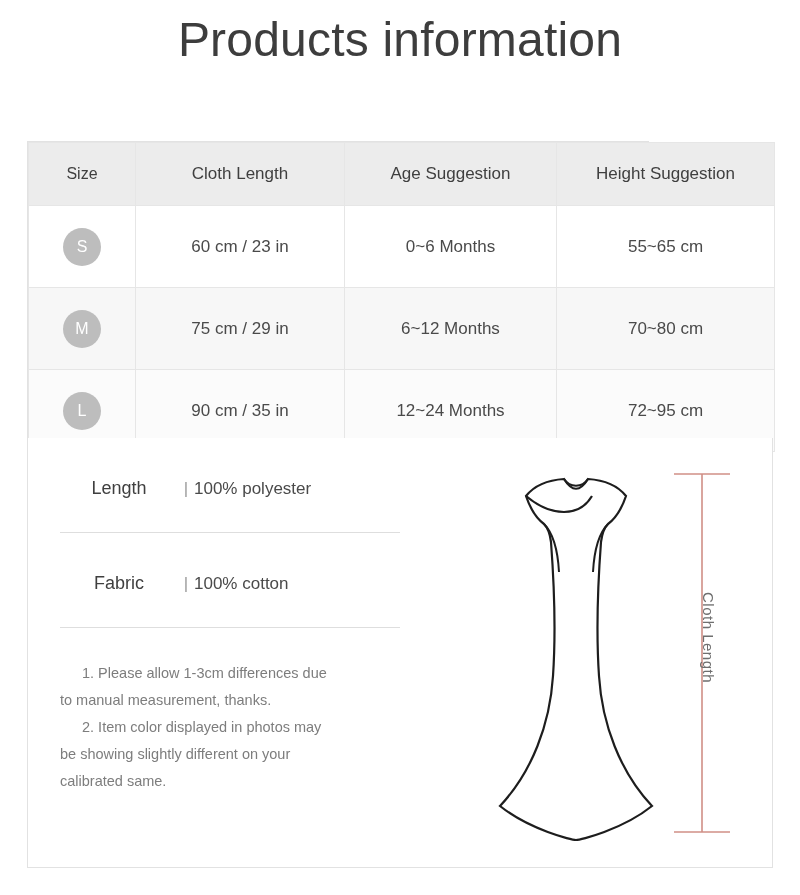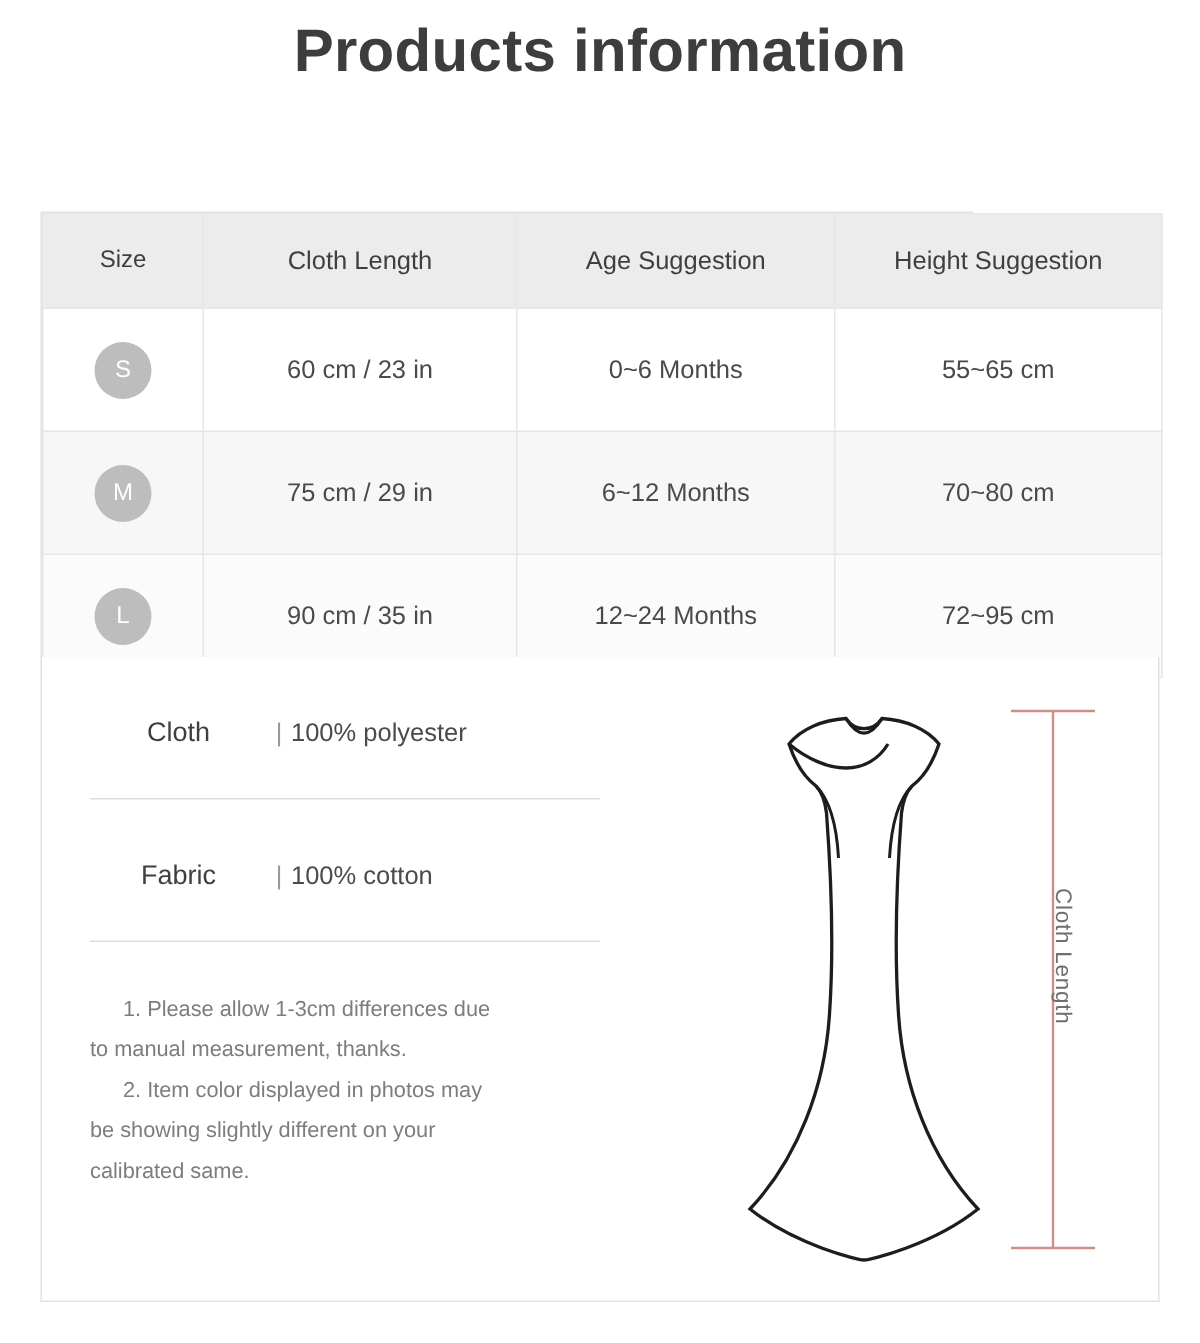--- a/index.html
+++ b/index.html
@@ -16,22 +16,22 @@
     overflow: hidden;
   }
   .page {
     width: 800px;
     height: 895px;
     position: relative;
     box-sizing: border-box;
   }
   .page-title {
     text-align: center;
-    font-size: 40px;
-    font-weight: bold;
+    font-size: 48px;
+    font-weight: normal;
     color: #3d3d3d;
     margin: 0;
     padding-top: 12px;
     letter-spacing: 0.2px;
   }
 
   
   .table-wrap {
     position: absolute;
     left: 27px;
@@ -229,21 +229,21 @@
           <td>72~95 cm</td>
         </tr>
       </tbody>
     </table>
   </div>
 
   <div class="lower-panel">
 
     <div class="spec-block">
       <div class="spec-row">
-        <span class="spec-label">Cloth</span>
+        <span class="spec-label">Length</span>
         <span class="spec-sep">|</span>
         <span class="spec-value">100% polyester</span>
       </div>
       <div class="spec-row">
         <span class="spec-label">Fabric</span>
         <span class="spec-sep">|</span>
         <span class="spec-value">100% cotton</span>
       </div>
     </div>
 

